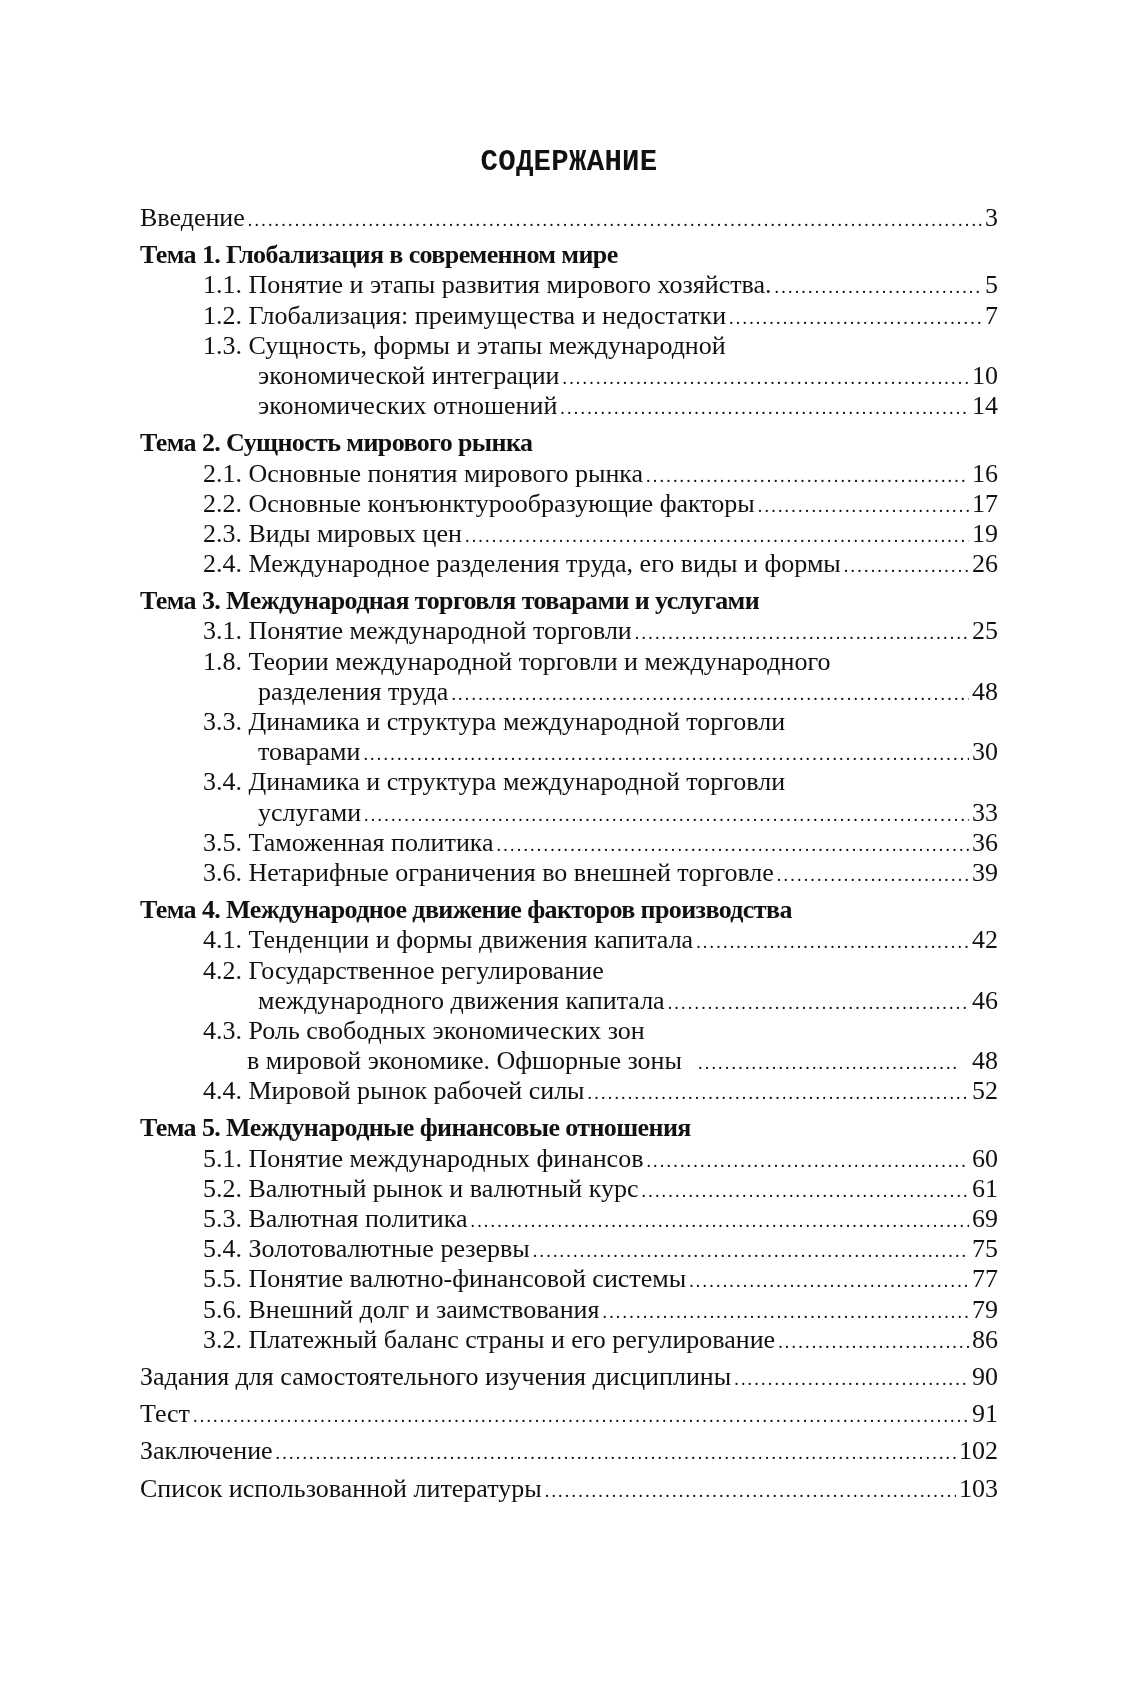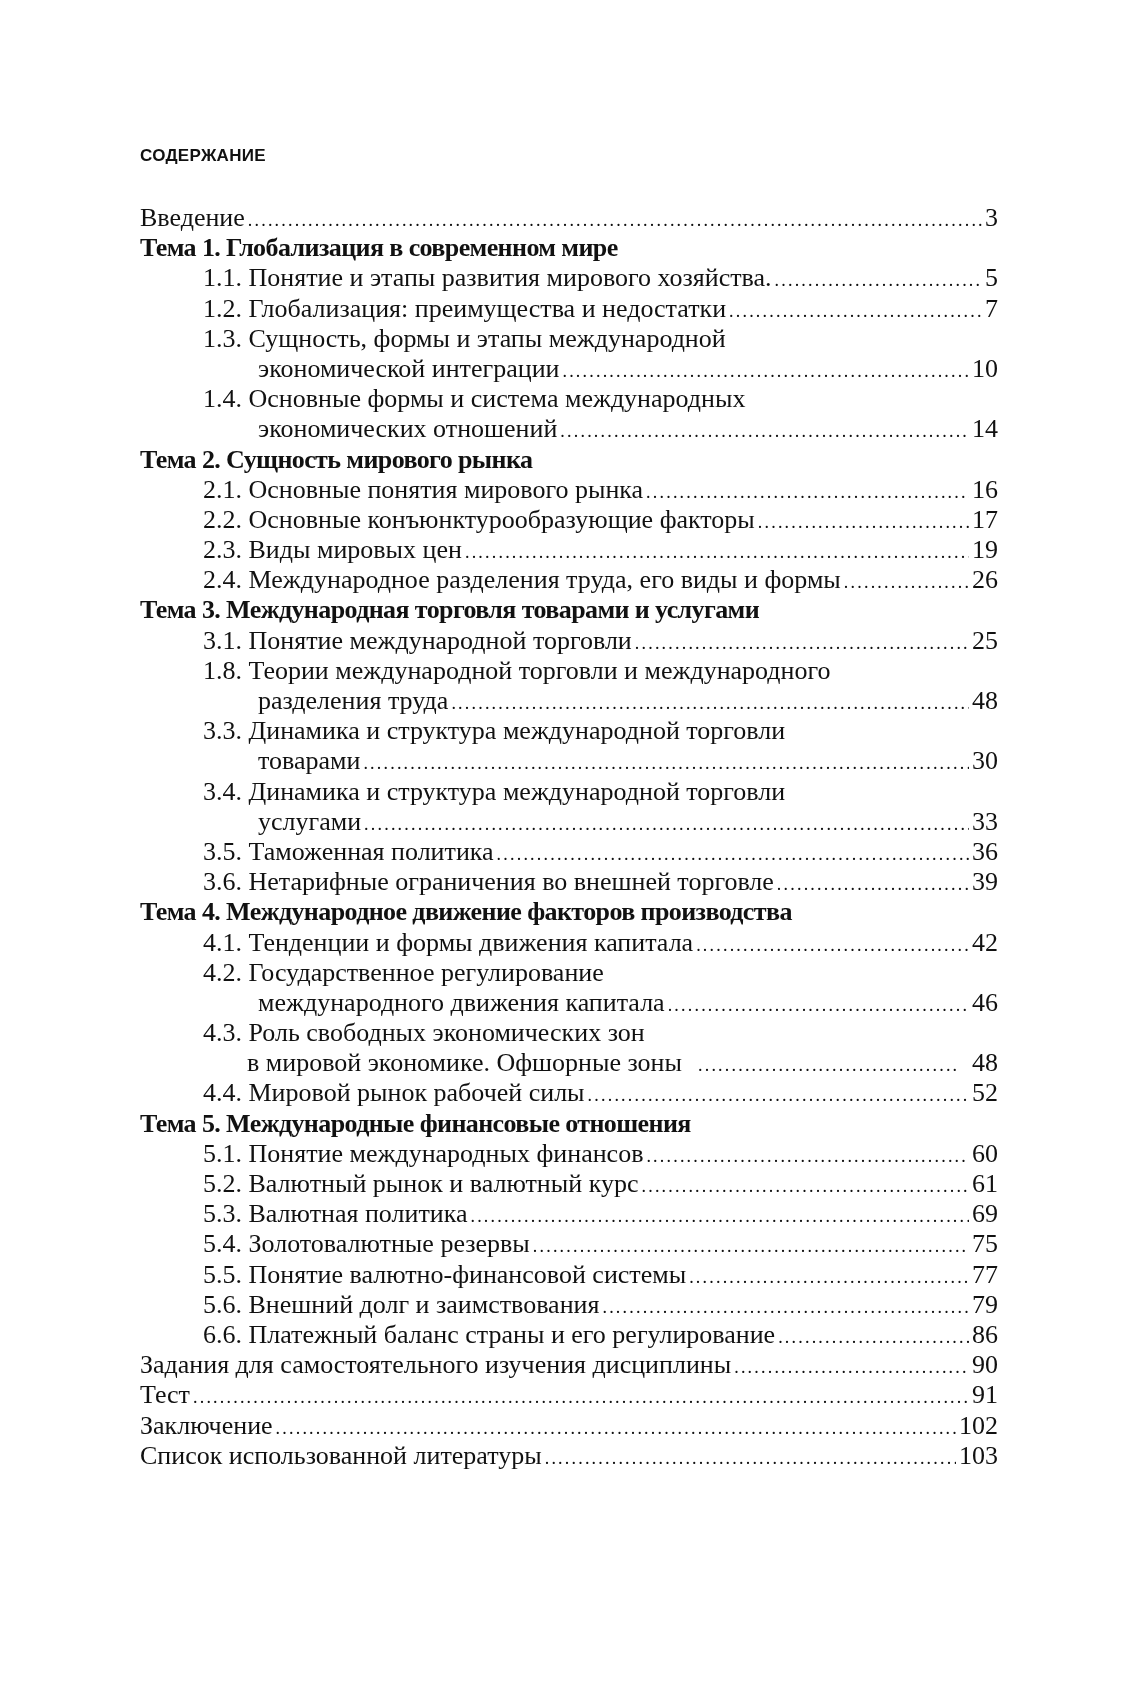--- a/index.html
+++ b/index.html
@@ -1,25 +1,25 @@
 <!DOCTYPE html>
 <html><head>
 <meta charset="utf-8">
 <style>
   html, body { margin: 0; padding: 0; background: #ffffff; }
   body { width: 1142px; height: 1693px; position: relative; overflow: hidden; color: #111; }
   .page { position: absolute; left: 140px; top: 0; width: 858px; }
   .title {
-    position: absolute; top: 146px; left: 0; width: 858px; 
-    font-family: Liberation Sans, sans-serif; font-weight: bold; font-size: 17px; letter-spacing: 0.3px;
+    position: absolute; top: 146px; left: 0; width: 858px; text-align: center;
+    font-family: Liberation Mono, monospace; font-weight: bold; font-size: 29px; letter-spacing: 0.3px;
   }
   .toc { position: absolute; top: 203px; left: 0; width: 858px;
     font-family: "Liberation Serif", serif; font-size: 26px; line-height: 30.2px; }
   .row { display: flex; align-items: baseline; white-space: nowrap; height: 30.2px; }
-  .row.gap-before { }
+  .row.gap-before { margin-top: 7px; }
   .row .text { flex: 0 0 auto; }
   .row .leader { flex: 1 1 auto; overflow: hidden; margin: 0 3px; letter-spacing: 2.2px; font-size: 18px; }
   .row .leader::before { content: "..........................................................................................................................................................................................................................."; }
   .row .page-num { flex: 0 0 auto; }
   .topic .text { font-weight: bold; letter-spacing: -0.6px; }
   .lvl1 { padding-left: 63px; }
   .lvl2 { padding-left: 118px; }
   .lvl2b { padding-left: 107px; gap: 13px; }
 </style>
 </head>
@@ -49,23 +49,20 @@
         <span class="page-num">7</span>
     </div>
     <div class="row lvl1">
       <span class="text">1.3. Сущность, формы и этапы международной</span>
     </div>
     <div class="row lvl2">
       <span class="text">экономической интеграции</span>
         <span class="leader"></span>
         <span class="page-num">10</span>
     </div>
-    <div class="row lvl1">
-      <span class="text">1.4. Основные формы и система международных</span>
-    </div>
     <div class="row lvl2">
       <span class="text">экономических отношений</span>
         <span class="leader"></span>
         <span class="page-num">14</span>
     </div>
 
     <div class="row topic gap-before">
       <span class="text">Тема 2. Сущность мирового рынка</span>
     </div>
     <div class="row lvl1">
@@ -189,21 +186,21 @@
       <span class="text">5.5. Понятие валютно-финансовой системы</span>
         <span class="leader"></span>
         <span class="page-num">77</span>
     </div>
     <div class="row lvl1">
       <span class="text">5.6. Внешний долг и заимствования</span>
         <span class="leader"></span>
         <span class="page-num">79</span>
     </div>
     <div class="row lvl1">
-      <span class="text">6.6. Платежный баланс страны и его регулирование</span>
+      <span class="text">3.2. Платежный баланс страны и его регулирование</span>
         <span class="leader"></span>
         <span class="page-num">86</span>
     </div>
 
     <div class="row gap-before">
       <span class="text">Задания для самостоятельного изучения дисциплины</span>
         <span class="leader"></span>
         <span class="page-num">90</span>
     </div>
     <div class="row gap-before">

